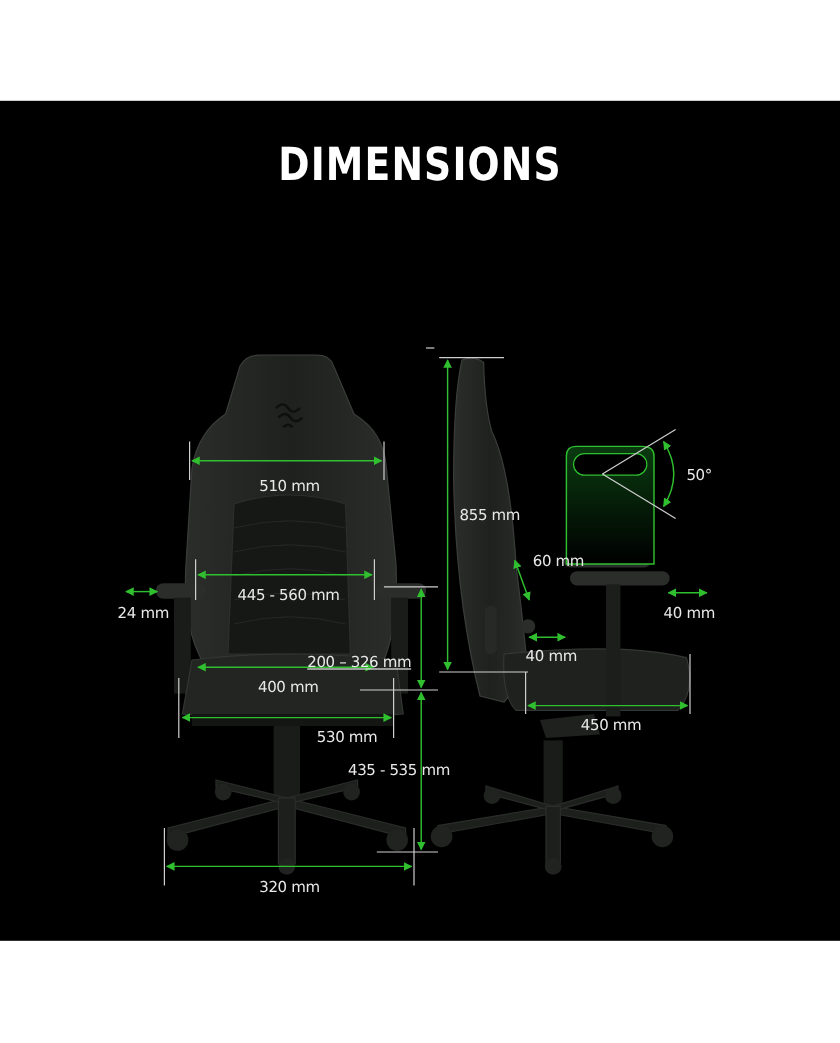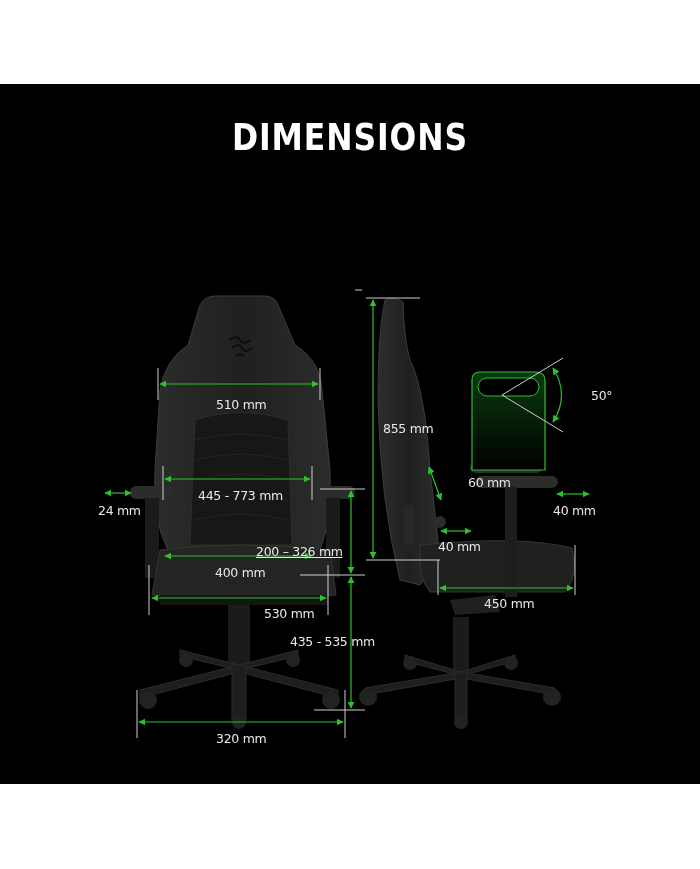--- a/index.html
+++ b/index.html
@@ -143,26 +143,26 @@
     <line x1="351" y1="577" x2="351" y2="708" marker-start="url(#ah)" marker-end="url(#ah)"></line>
     <line x1="373" y1="300" x2="373" y2="558" marker-start="url(#ah)" marker-end="url(#ah)"></line>
     <line x1="429" y1="467" x2="441" y2="500" marker-start="url(#ah)" marker-end="url(#ah)"></line>
     <line x1="441" y1="531" x2="471" y2="531" marker-start="url(#ah)" marker-end="url(#ah)"></line>
     <line x1="557" y1="494" x2="589" y2="494" marker-start="url(#ah)" marker-end="url(#ah)"></line>
     <line x1="440" y1="588" x2="573" y2="588" marker-start="url(#ah)" marker-end="url(#ah)"></line>
   </g>
 </svg>
 
 <div class="lbl" style="left:216px;top:397px;">510 mm</div>
-<div class="lbl" style="left:198px;top:488px;">445 - 773 mm</div>
+<div class="lbl" style="left:198px;top:488px;">445 - 560 mm</div>
 <div class="lbl" style="left:98px;top:503px;">24 mm</div>
 <div class="lbl" style="left:256px;top:544px;text-decoration:underline;">200 – 326 mm</div>
 <div class="lbl" style="left:215px;top:565px;">400 mm</div>
 <div class="lbl" style="left:216px;top:606px;margin-left:48px;">530 mm</div>
 <div class="lbl" style="left:262px;top:634px;margin-left:28px;">435 - 535 mm</div>
 <div class="lbl" style="left:216px;top:731px;">320 mm</div>
 
 <div class="lbl" style="left:383px;top:421px;">855 mm</div>
-<div class="lbl" style="left:444px;top:475px;margin-left:24px;">60 mm</div>
+<div class="lbl" style="left:444px;top:460px;">60 mm</div>
 <div class="lbl" style="left:438px;top:539px;">40 mm</div>
 <div class="lbl" style="left:553px;top:503px;">40 mm</div>
 <div class="lbl" style="left:484px;top:596px;text-align:center;">450 mm</div>
-<div class="lbl" style="left:591px;top:388px;text-align:center;">50°</div>
+<div class="lbl" style="left:572px;top:388px;text-align:center;">50°</div>
 
 </body></html>

